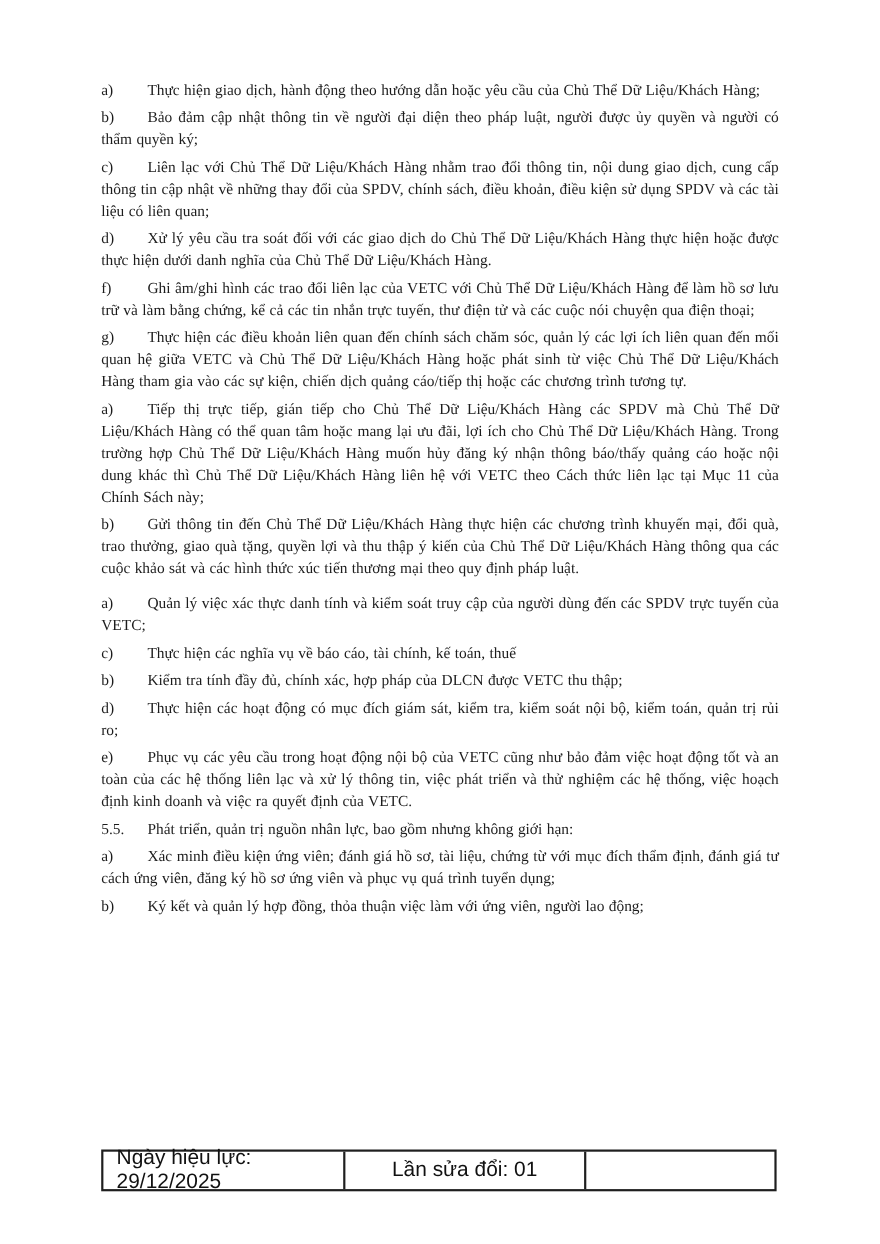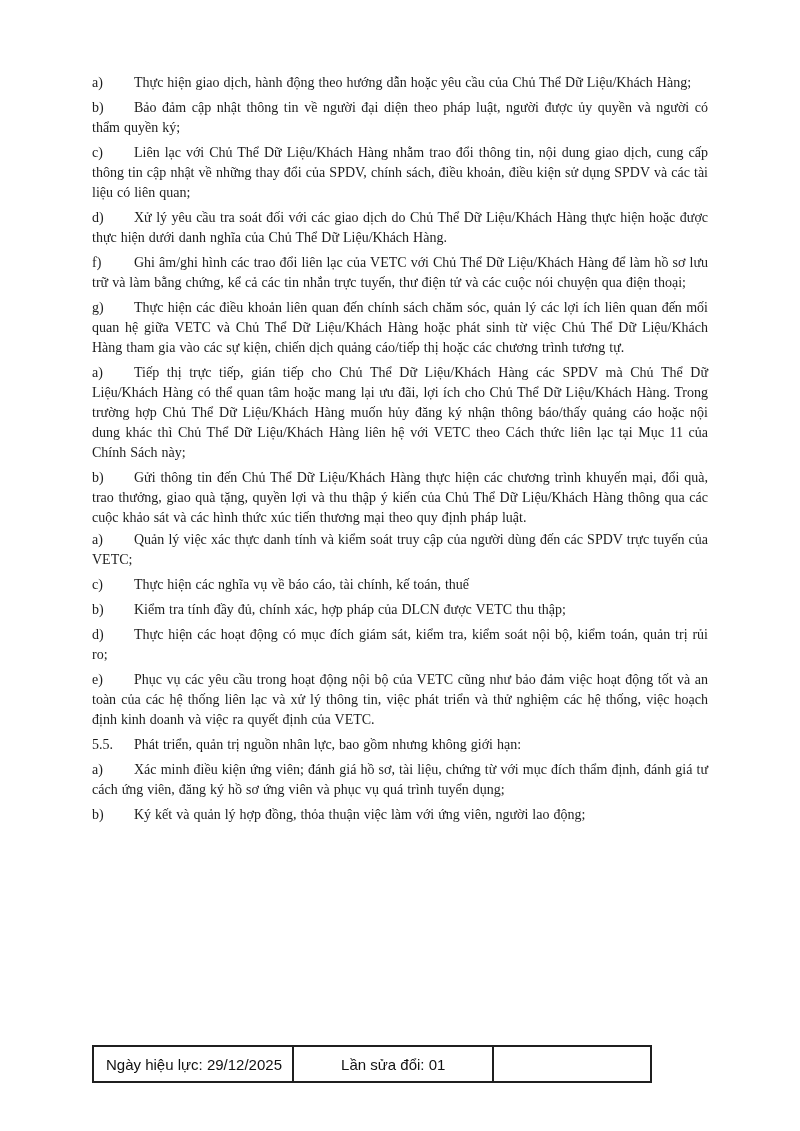--- a/index.html
+++ b/index.html
@@ -32,33 +32,33 @@
   .para .plabel {
     display: inline-block;
     width: 42px;
     text-indent: 0;
   }
   .para.section {
     padding-left: 42px;
     text-indent: -42px;
   }
   .para.tight {
-    margin-bottom: 2px;
+    margin-bottom: 12px;
   }
   #footer-table {
     position: absolute;
     left: 92px;
     top: 1045px;
-    width: 560px;
+    width: 614px;
     height: 38px;
     display: flex;
     border: 2px solid #1f1f1f;
     box-sizing: border-box;
     font-family: "Liberation Sans", "DejaVu Sans", sans-serif;
-    font-size: 15px;
+    font-size: 19px;
     color: #111;
   }
   .fcell {
     display: flex;
     align-items: center;
     box-sizing: border-box;
     height: 100%;
   }
   #footer-cell-date {
     width: 36%;

